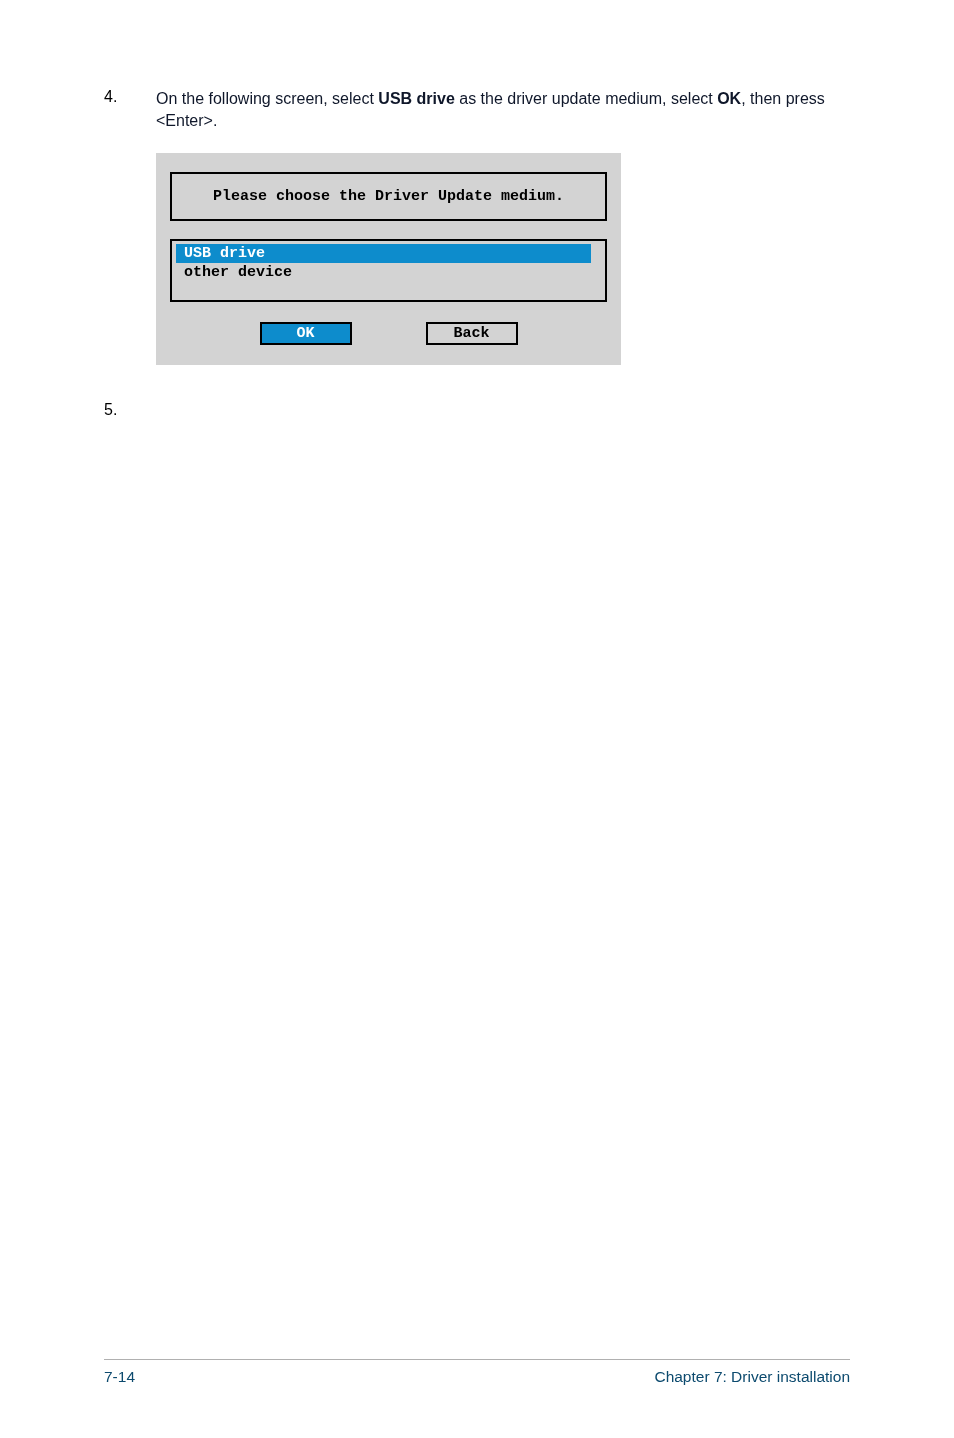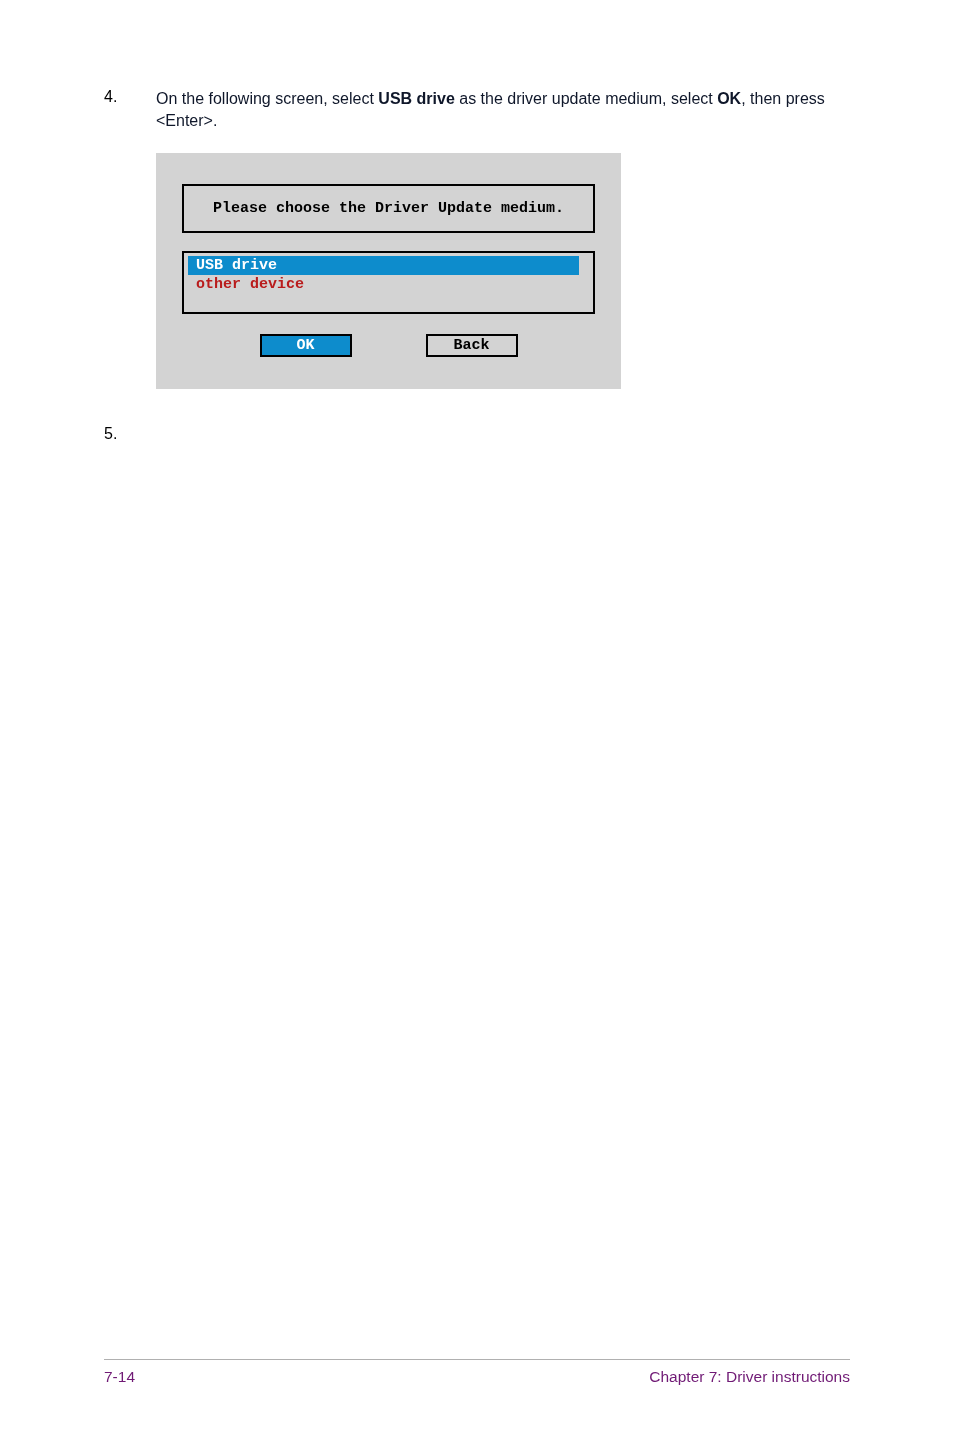--- a/index.html
+++ b/index.html
@@ -31,21 +31,21 @@
       color: #0f172a;
     }
     .screenshot-wrap {
       margin-left: 52px;
       margin-top: 20px;
       margin-bottom: 36px;
     }
     .screenshot {
       width: 465px;
       background: #d3d3d3;
-      padding: 12px;
+      padding: 0;
     }
     .screenshot-inner {
       padding: 19px 14px 20px 14px;
     }
     .title-box {
       border: 2px solid #000;
       padding: 14px 12px;
       text-align: center;
       font-family: "Courier New", monospace;
       font-size: 15px;
@@ -65,21 +65,21 @@
       font-weight: bold;
       padding: 1px 8px;
       text-align: left;
     }
     .list-item.selected {
       background: #0d8ccc;
       color: #fff;
       border-right: 10px solid #d3d3d3;
     }
     .list-item.unselected {
-      color: #b91c1c;
+      color: #000000;
     }
     .button-row {
       margin-top: 20px;
       display: flex;
       justify-content: center;
       gap: 74px;
     }
     .btn {
       border: 2px solid #000;
       font-family: "Courier New", monospace;
@@ -105,21 +105,21 @@
     }
     .footer-line {
       border: none;
       border-top: 1.5px solid #b0b0b0;
       margin-bottom: 8px;
     }
     .footer-row {
       display: flex;
       justify-content: space-between;
       font-size: 15.5px;
-      color: #701a75;
+      color: #0c4a6e;
     }
   </style>
 </head>
 <body>
 
 <div class="step">
   <div class="step-num">4.</div>
   <div class="step-text">
     <span>On the following screen, select </span><b>USB drive</b><span> as the driver update medium, select </span><b>OK</b><span>, then press &lt;Enter&gt;.</span>
   </div>
@@ -142,15 +142,15 @@
 </div>
 
 <div class="step">
   <div class="step-num">5.</div>
 </div>
 
 <div class="footer">
   <hr class="footer-line">
   <div class="footer-row">
     <span>7-14</span>
-    <span>Chapter 7: Driver instructions</span>
+    <span>Chapter 7: Driver installation</span>
   </div>
 </div>
 
 </body></html>

